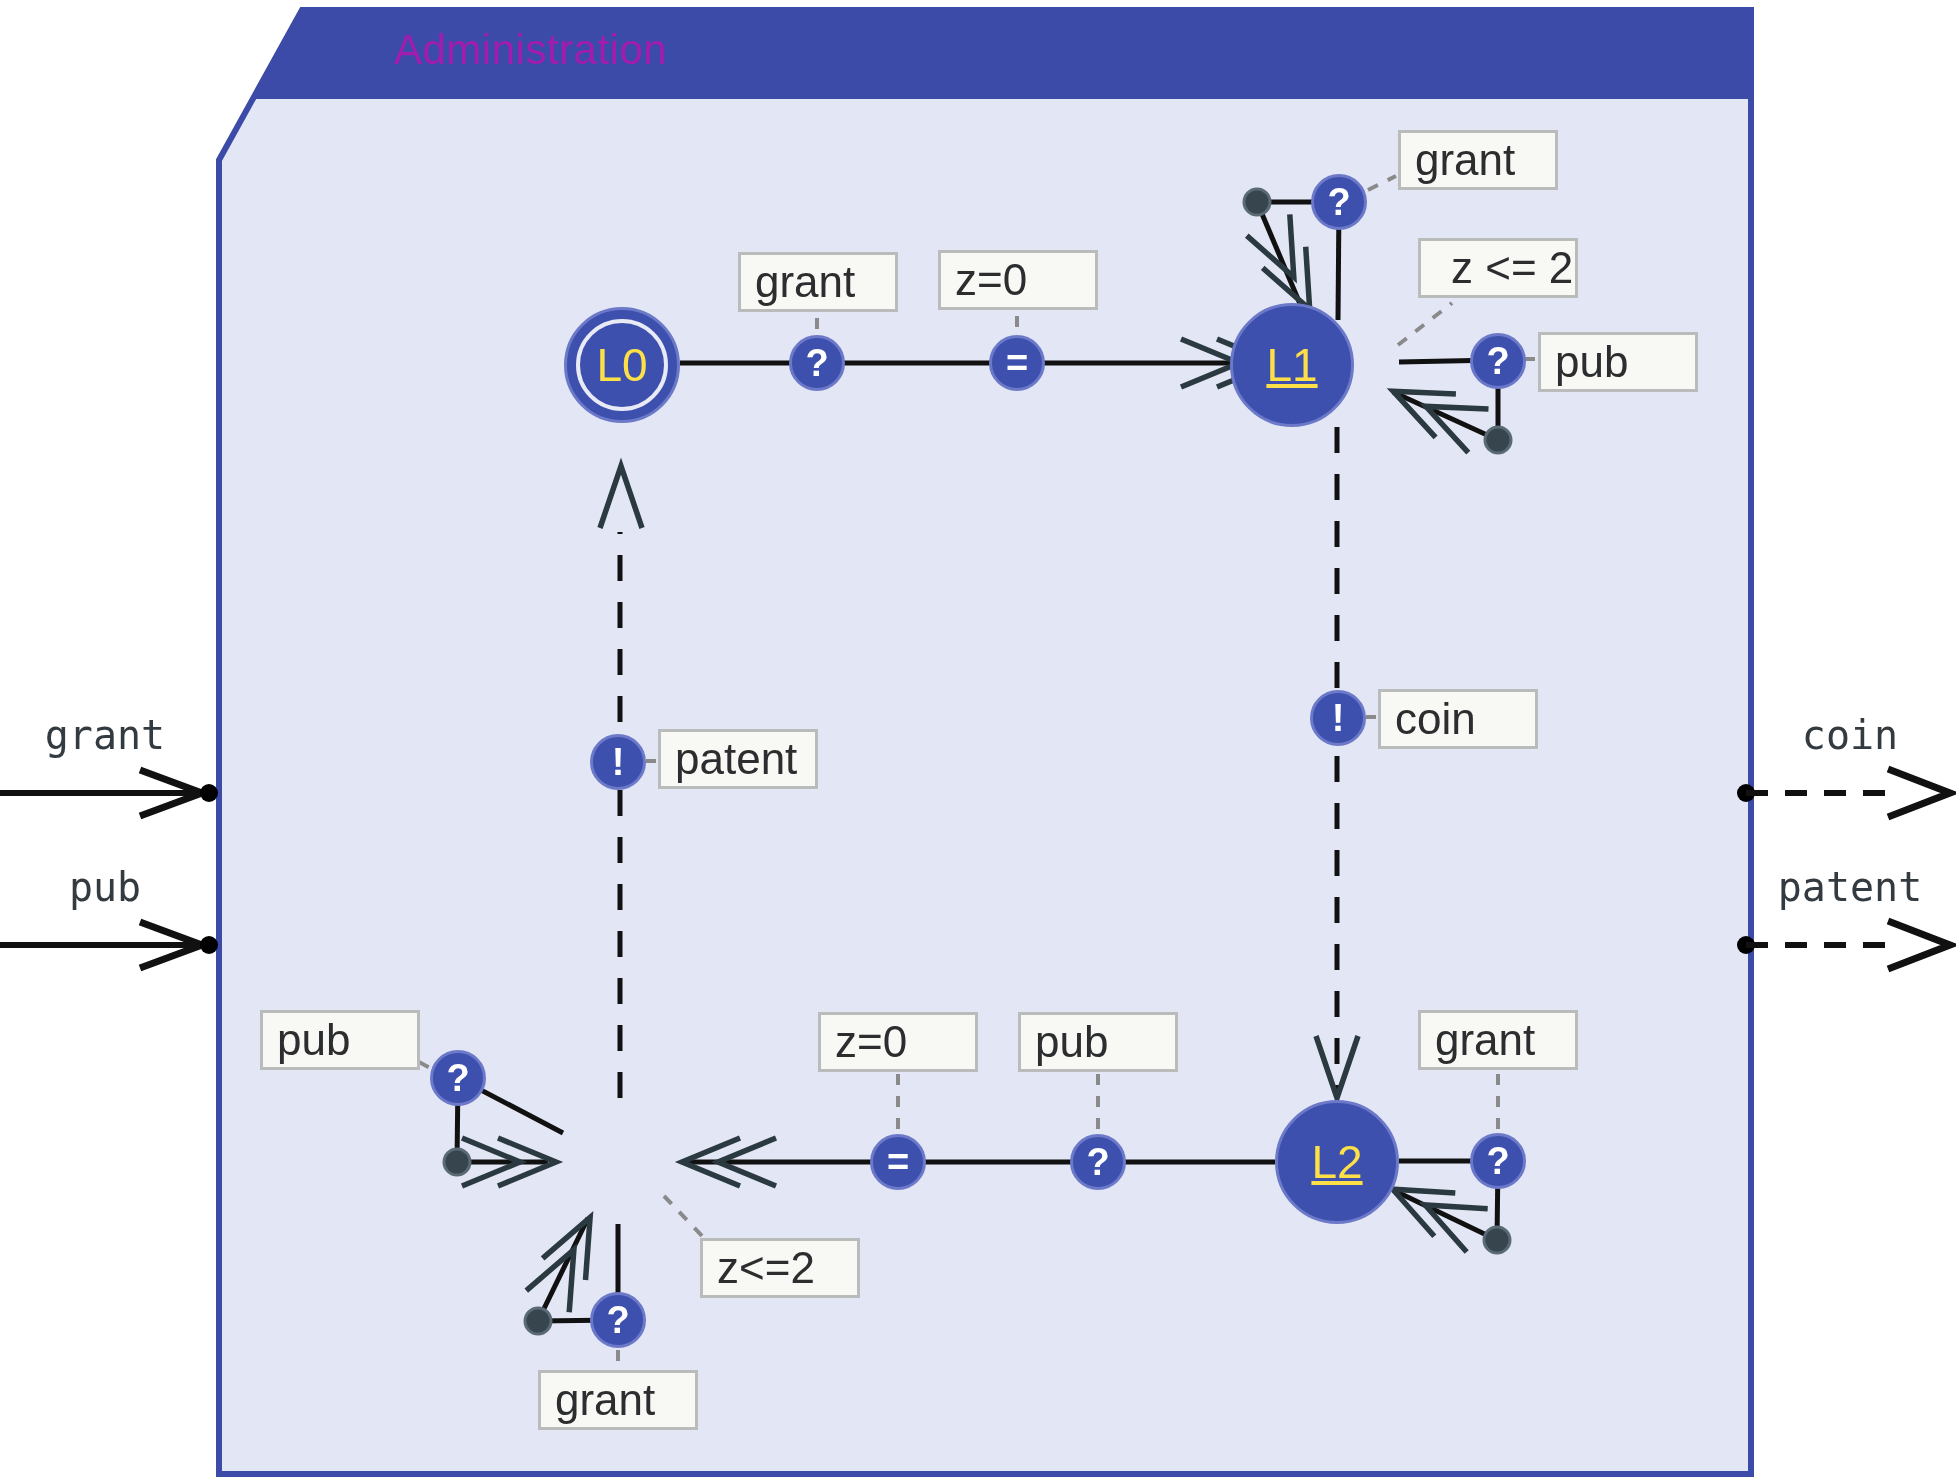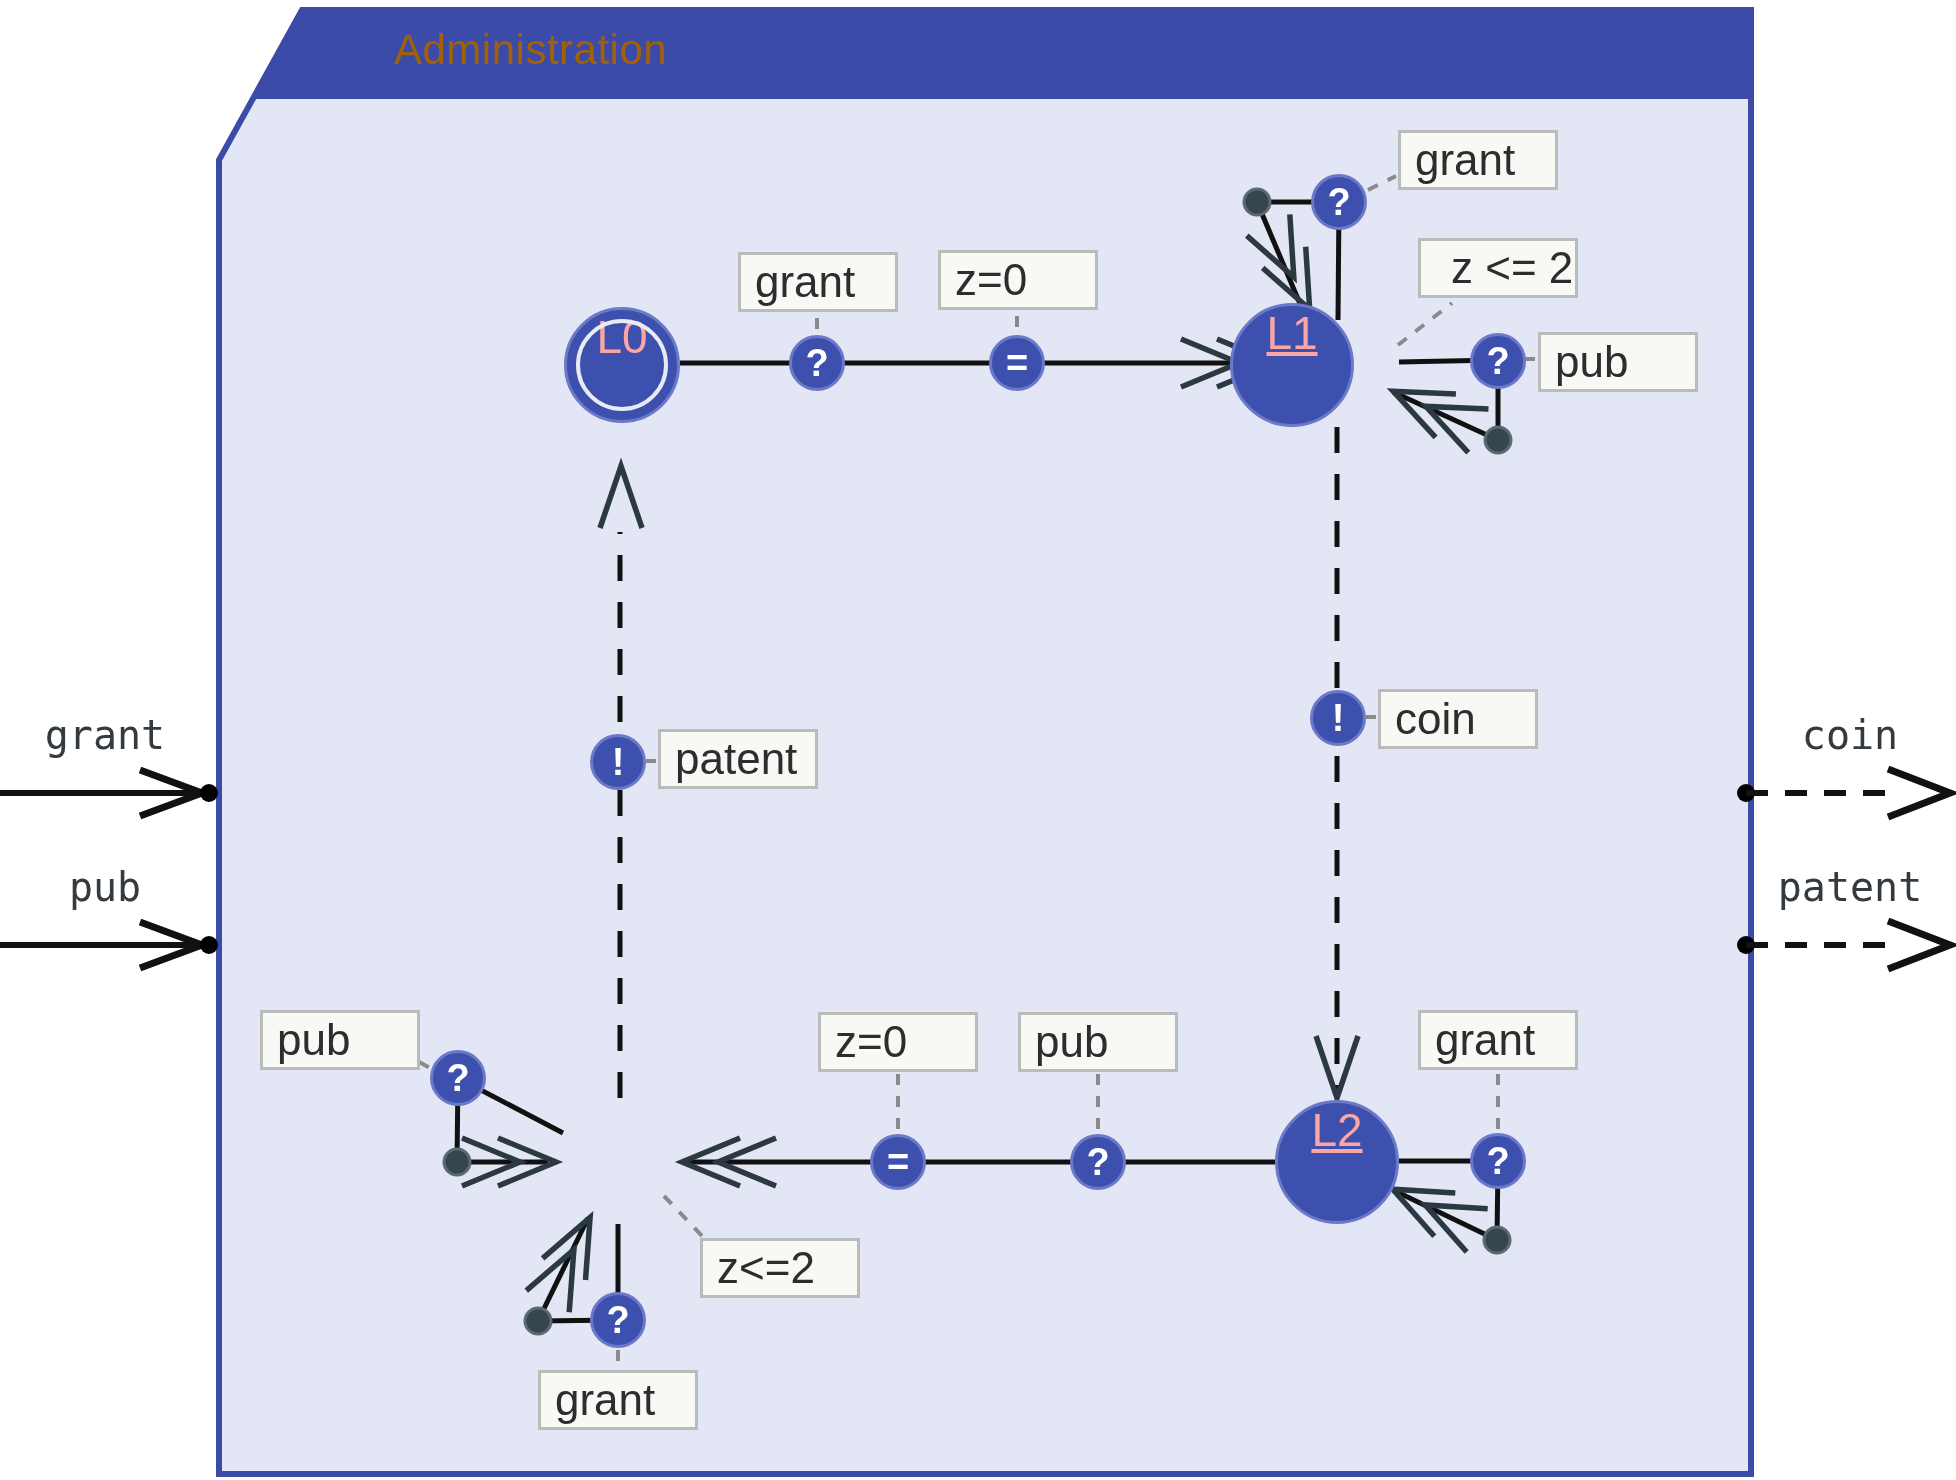--- a/index.html
+++ b/index.html
@@ -1,24 +1,24 @@
 <!DOCTYPE html>
 <html><head>
 <meta charset="utf-8">
 <style>
   html,body{margin:0;padding:0;background:#ffffff;}
   #stage{position:relative;width:1956px;height:1480px;overflow:hidden;
          font-family:"Liberation Sans",sans-serif;}
   #canvas-svg{position:absolute;left:0;top:0;z-index:1;}
   .abs{position:absolute;z-index:2;}
-  .title-text{color:#a16207;font-size:42px;letter-spacing:0.5px;}
+  .title-text{color:#a21caf;font-size:42px;letter-spacing:0.5px;}
   .node{position:absolute;z-index:3;border-radius:50%;
         background:#3e50ae;border:3px solid #6b79c8;box-sizing:border-box;
-        display:flex;justify-content:center;
-        color:#fca5a5;font-size:46px;}
+        display:flex;align-items:center;justify-content:center;
+        color:#fde047;font-size:46px;}
   .node .inner-ring{position:absolute;inset:9px;border:4px solid #e8eaf6;
         border-radius:50%;pointer-events:none;}
   .sym{position:absolute;z-index:4;width:56px;height:56px;border-radius:50%;
         background:#3e50ae;border:3px solid #6b79c8;box-sizing:border-box;
         display:flex;align-items:center;justify-content:center;
         color:#ffffff;font-size:38px;font-weight:600;}
   .lbl{position:absolute;z-index:4;height:60px;width:160px;box-sizing:border-box;
         background:#f8f8f5;border:3px solid #b9bcbb;color:#2b2d2e;
         font-size:44px;line-height:54px;padding-left:14px;white-space:nowrap;}
   .port-label{position:absolute;z-index:2;width:260px;text-align:center;

